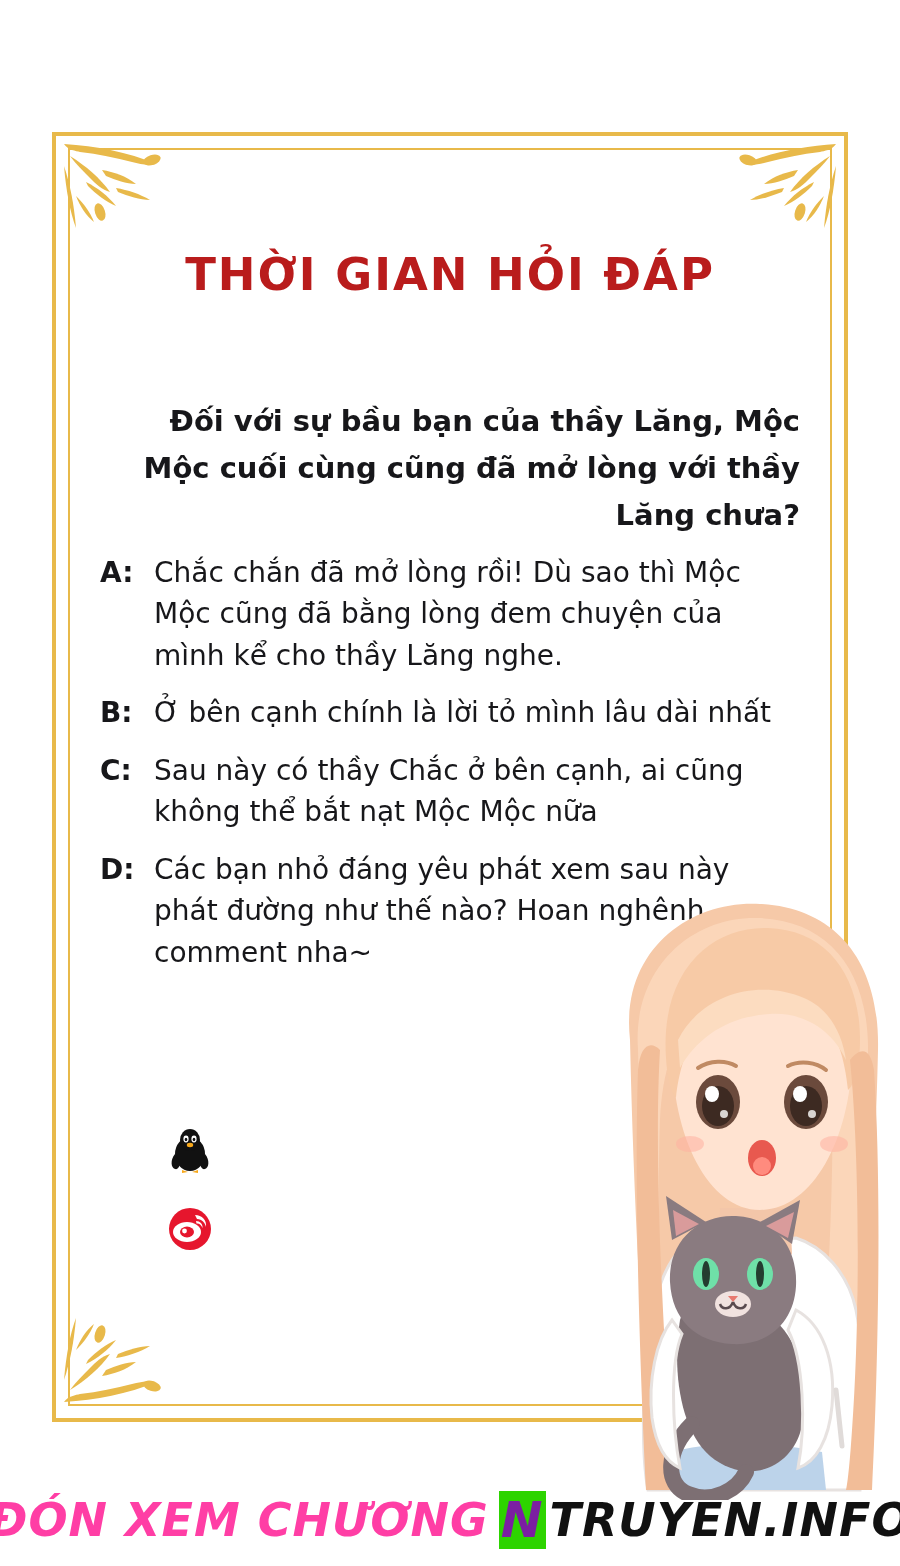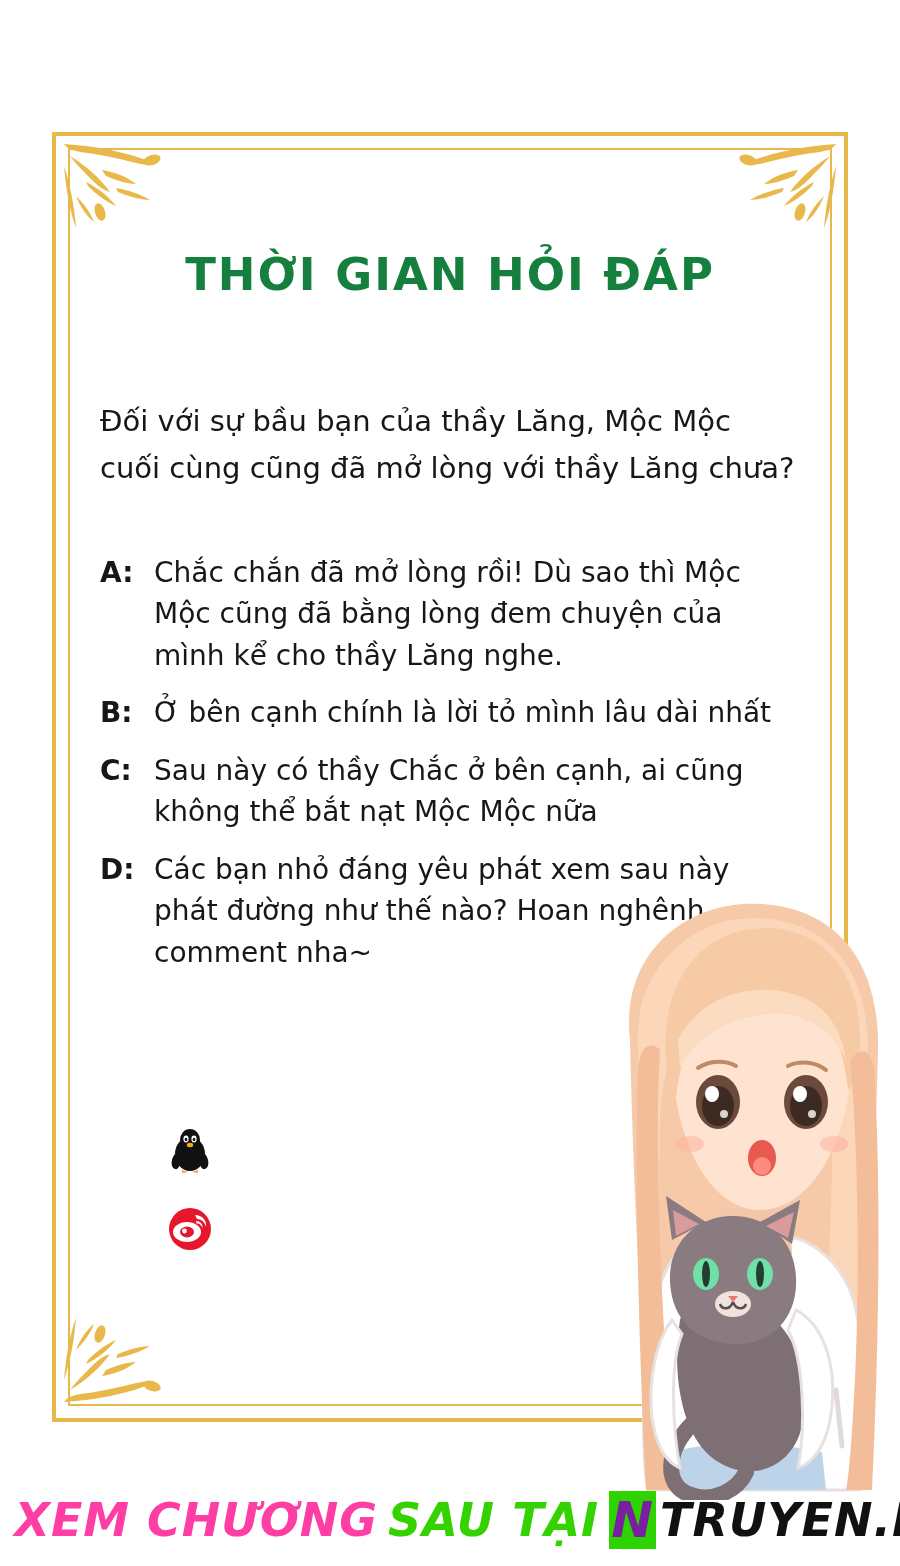--- a/index.html
+++ b/index.html
@@ -51,32 +51,32 @@
   .title {
     position: absolute;
     top: 248px;
     left: 0;
     width: 900px;
     text-align: center;
     font-family: "DejaVu Sans", sans-serif;
     font-weight: bold;
     font-size: 45px;
     letter-spacing: 2px;
-    color: #15803d;
+    color: #b91c1c;
   }
 
   
   .question {
     position: absolute;
     top: 398px;
     left: 100px;
     width: 700px;
-    text-align: left;
+    text-align: right;
     font-size: 29px;
-    font-weight: normal;
+    font-weight: bold;
     line-height: 1.62;
     color: #17171a;
   }
 
   
   .answers {
     position: absolute;
     top: 552px;
     left: 100px;
     width: 680px;
@@ -365,17 +365,16 @@
     <path d="M236 420 C 262 434, 276 470, 272 516 C 269 550, 256 572, 238 578 C 246 536, 244 470, 228 440 Z" fill="#ffffff" stroke="#e7e2e0" stroke-width="3"></path>
     <path d="M112 430 C 96 450, 88 490, 92 528 C 96 556, 106 572, 120 578 C 112 536, 110 472, 122 444 Z" fill="#ffffff" stroke="#e7e2e0" stroke-width="3"></path>
 
     <path d="M276 500 L 282 556" stroke="#e0dbd9" stroke-width="5" stroke-linecap="round"></path>
   </svg>
 </div>
 
 <div class="banner">
   <div class="banner-text">
     <span class="bn-pink">ĐÓN XEM CHƯƠNG</span>
-    <span class="bn-green">SAU TẠI</span>
     <span class="bn-n">N</span>
     <span class="bn-black">TRUYEN.INFO</span>
   </div>
 </div>
 
 </body></html>

